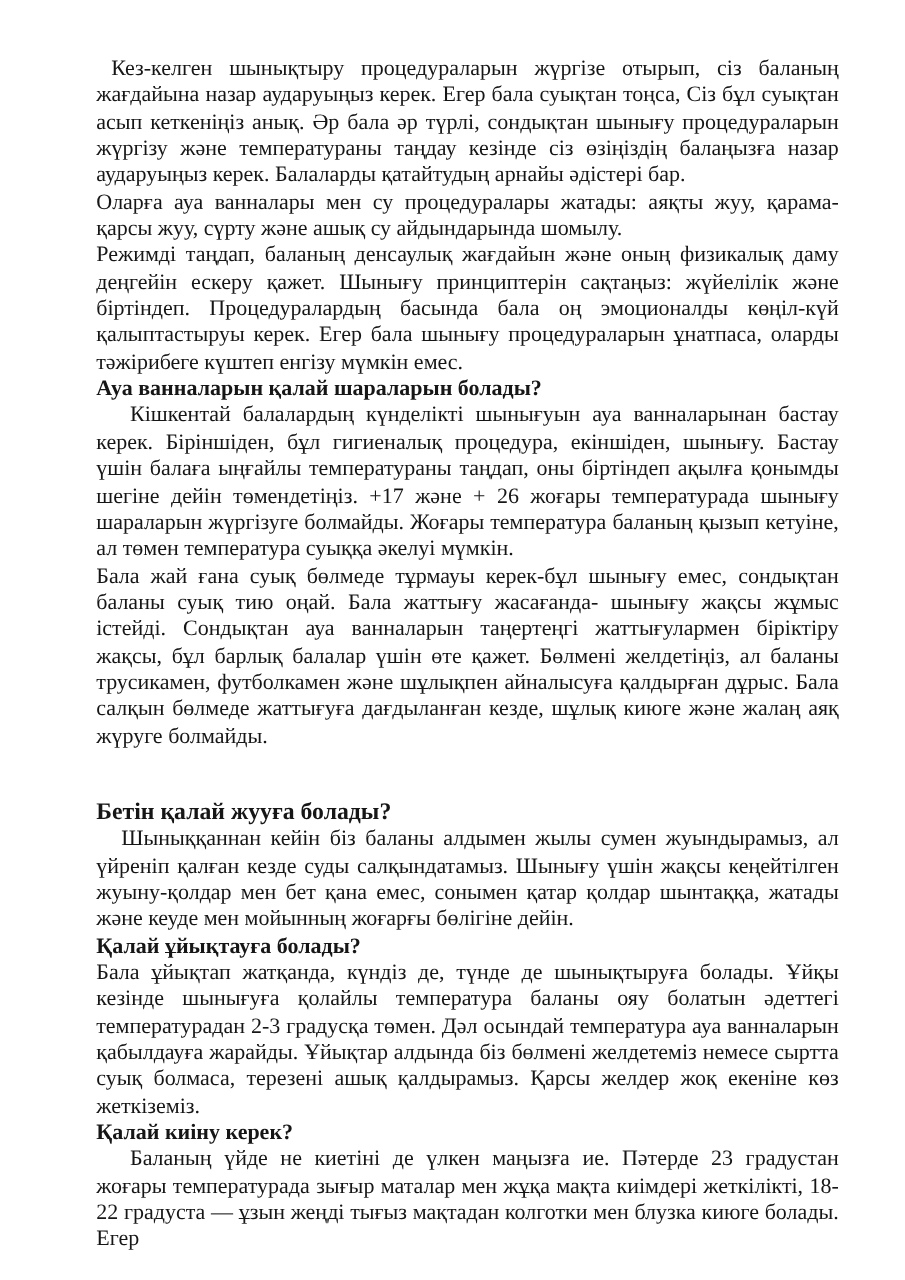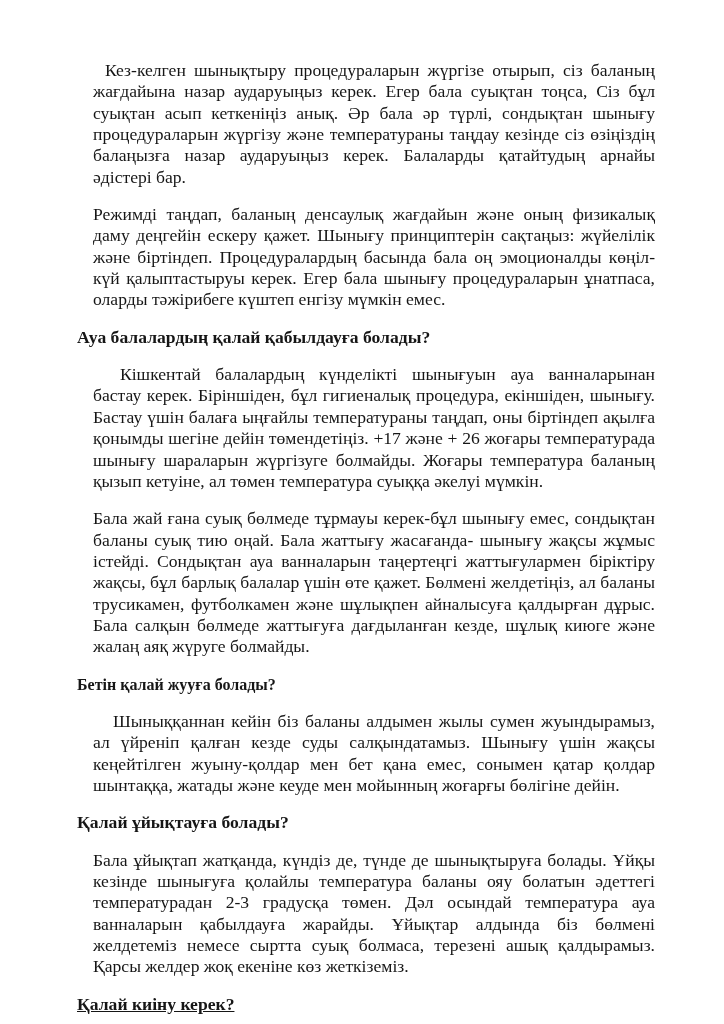--- a/index.html
+++ b/index.html
@@ -18,46 +18,47 @@
       left: 77px;
       top: 44px;
       width: 594px;
       font-family: "Liberation Serif", "DejaVu Serif", serif;
       font-size: 17.6px;
       line-height: 21.35px;
       color: #161616;
       text-align: justify;
     }
     .para {
-      margin: 16px;
+      margin: 0;
       padding: 0;
     }
     .para.indent-sm { text-indent: 12px; }
     .para.indent-md { text-indent: 20px; }
     .para.indent-lg { text-indent: 27px; }
     .heading {
       margin: 0;
       padding: 0;
       font-weight: bold;
       text-align: left;
     }
     .para.last-left { text-align-last: left; }
   </style>
 </head>
 <body>
 
 <div class="page">
   <p class="para indent-sm">Кез-келген шынықтыру процедураларын жүргізе отырып, сіз баланың жағдайына назар аударуыңыз керек. Егер бала суықтан тоңса, Сіз бұл суықтан асып кеткеніңіз анық. Әр бала әр түрлі, сондықтан шынығу процедураларын жүргізу және температураны таңдау кезінде сіз өзіңіздің балаңызға назар аударуыңыз керек. Балаларды қатайтудың арнайы әдістері бар.</p>
+  <p class="para">Оларға ауа ванналары мен су процедуралары жатады: аяқты жуу, қарама-қарсы жуу, сүрту және ашық су айдындарында шомылу.</p>
   <p class="para">Режимді таңдап, баланың денсаулық жағдайын және оның физикалық даму деңгейін ескеру қажет. Шынығу принциптерін сақтаңыз: жүйелілік және біртіндеп. Процедуралардың басында бала оң эмоционалды көңіл-күй қалыптастыруы керек. Егер бала шынығу процедураларын ұнатпаса, оларды тәжірибеге күштеп енгізу мүмкін емес.</p>
 
-  <h2 class="heading" style="font-size:17.6px;line-height:21.35px;">Ауа балалардың қалай қабылдауға болады?</h2>
+  <h2 class="heading" style="font-size:17.6px;line-height:21.35px;">Ауа ванналарын қалай шараларын болады?</h2>
   <p class="para indent-lg">Кішкентай балалардың күнделікті шынығуын ауа ванналарынан бастау керек. Біріншіден, бұл гигиеналық процедура, екіншіден, шынығу. Бастау үшін балаға ыңғайлы температураны таңдап, оны біртіндеп ақылға қонымды шегіне дейін төмендетіңіз. +17 және + 26 жоғары температурада шынығу шараларын жүргізуге болмайды. Жоғары температура баланың қызып кетуіне, ал төмен температура суыққа әкелуі мүмкін.</p>
   <p class="para">Бала жай ғана суық бөлмеде тұрмауы керек-бұл шынығу емес, сондықтан баланы суық тию оңай. Бала жаттығу жасағанда- шынығу жақсы жұмыс істейді. Сондықтан ауа ванналарын таңертеңгі жаттығулармен біріктіру жақсы, бұл барлық балалар үшін өте қажет. Бөлмені желдетіңіз, ал баланы трусикамен, футболкамен және шұлықпен айналысуға қалдырған дұрыс. Бала салқын бөлмеде жаттығуға дағдыланған кезде, шұлық киюге және жалаң аяқ жүруге болмайды.</p>
 
-  <h2 class="heading" style="font-size:16px;line-height:21.35px;">Бетін қалай жууға болады?</h2>
+  <h2 class="heading" style="font-size:19px;line-height:21.35px;margin-top:40px;">Бетін қалай жууға болады?</h2>
   <p class="para indent-md">Шыныққаннан кейін біз баланы алдымен жылы сумен жуындырамыз, ал үйреніп қалған кезде суды салқындатамыз. Шынығу үшін жақсы кеңейтілген жуыну-қолдар мен бет қана емес, сонымен қатар қолдар шынтаққа, жатады және кеуде мен мойынның жоғарғы бөлігіне дейін.</p>
 
   <h2 class="heading" style="font-size:17.6px;line-height:21.35px;">Қалай ұйықтауға болады?</h2>
   <p class="para">Бала ұйықтап жатқанда, күндіз де, түнде де шынықтыруға болады. Ұйқы кезінде шынығуға қолайлы температура баланы ояу болатын әдеттегі температурадан 2-3 градусқа төмен. Дәл осындай температура ауа ванналарын қабылдауға жарайды. Ұйықтар алдында біз бөлмені желдетеміз немесе сыртта суық болмаса, терезені ашық қалдырамыз. Қарсы желдер жоқ екеніне көз жеткіземіз.</p>
 
-  <h2 class="heading" style="font-size:17.6px;line-height:21.35px;text-decoration:underline;">Қалай киіну керек?</h2>
+  <h2 class="heading" style="font-size:17.6px;line-height:21.35px;">Қалай киіну керек?</h2>
   <p class="para indent-lg last-left">Баланың үйде не киетіні де үлкен маңызға ие. Пәтерде 23 градустан жоғары температурада зығыр маталар мен жұқа мақта киімдері жеткілікті, 18-22 градуста — ұзын жеңді тығыз мақтадан колготки мен блузка киюге болады. Егер</p>
 </div>
 
 </body></html>

